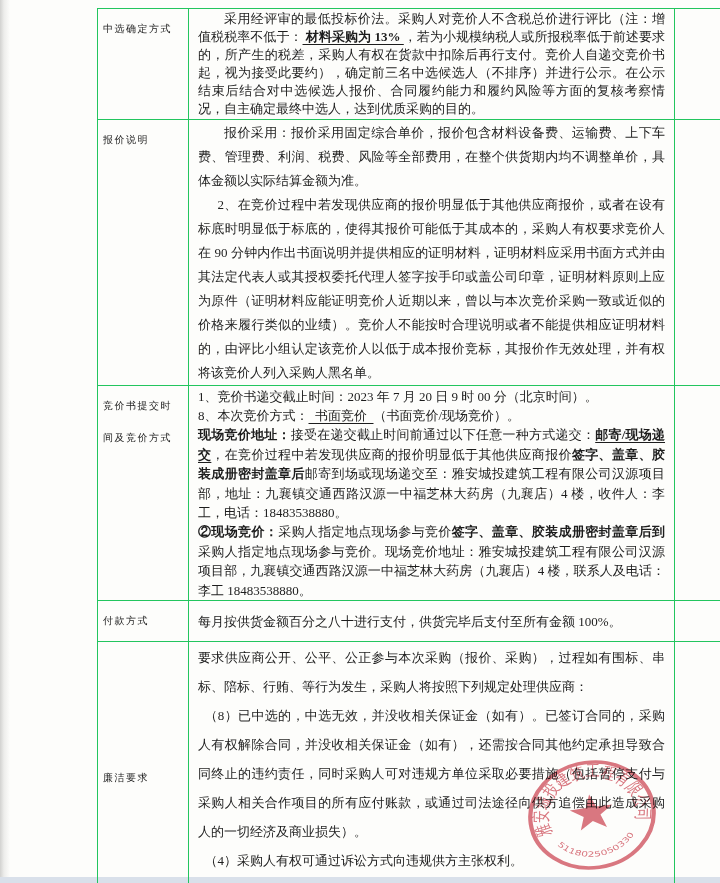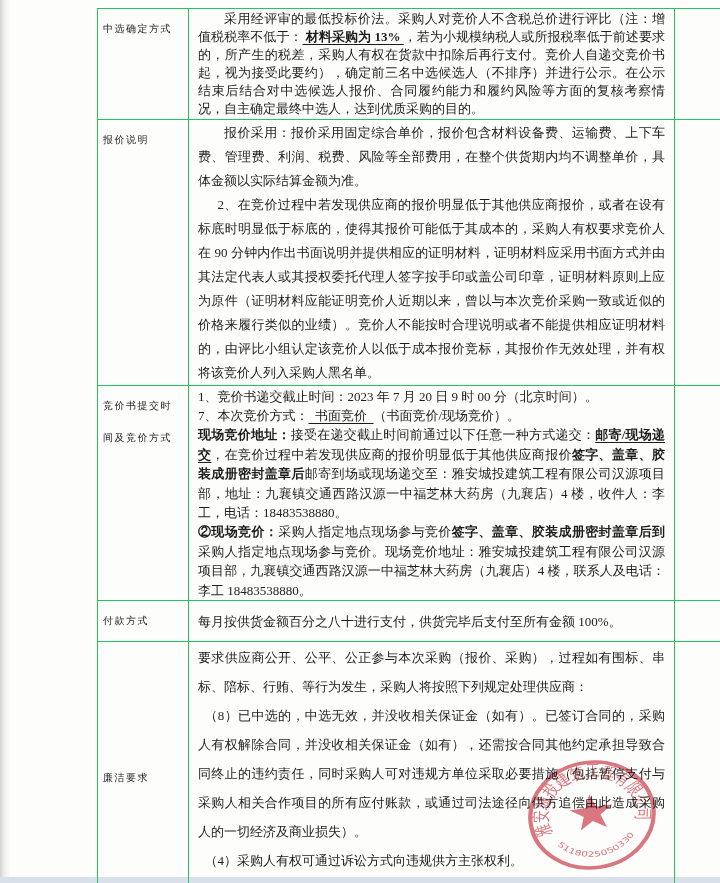--- a/index.html
+++ b/index.html
@@ -72,21 +72,21 @@
           <td class="content-cell">
             <p style="text-indent: 2em;"><span>报价采用：报价采用固定综合单价，报价包含材料设备费、运输费、上下车费、管理费、利润、税费、风险等全部费用，在整个供货期内均不调整单价，具体金额以实际结算金额为准。</span></p>
             <p style="text-indent: 1.5em;"><span>2、在竞价过程中若发现供应商的报价明显低于其他供应商报价，或者在设有标底时明显低于标底的，使得其报价可能低于其成本的，采购人有权要求竞价人在 90 分钟内作出书面说明并提供相应的证明材料，证明材料应采用书面方式并由其法定代表人或其授权委托代理人签字按手印或盖公司印章，证明材料原则上应为原件（证明材料应能证明竞价人近期以来，曾以与本次竞价采购一致或近似的价格来履行类似的业绩）。竞价人不能按时合理说明或者不能提供相应证明材料的，由评比小组认定该竞价人以低于成本报价竞标，其报价作无效处理，并有权将该竞价人列入采购人黑名单。</span></p>
           </td>
           <td class="spare-cell"></td>
         </tr>
         <tr data-row="submission">
           <td class="label-cell">竞价书提交时间及竞价方式</td>
           <td class="content-cell">
             <p><span>1、竞价书递交截止时间：2023 年 7 月 20 日 9 时 00 分（北京时间）。</span></p>
-            <p><span>7、本次竞价方式：</span><span class="uline">&nbsp;&nbsp;书面竞价&nbsp;&nbsp;</span><span>（书面竞价/现场竞价）。</span></p>
+            <p><span>8、本次竞价方式：</span><span class="uline">&nbsp;&nbsp;书面竞价&nbsp;&nbsp;</span><span>（书面竞价/现场竞价）。</span></p>
             <p><span class="bold">现场竞价地址：</span><span>接受在递交截止时间前通过以下任意一种方式递交：</span><span class="bold uline">邮寄/现场递交</span><span>，在竞价过程中若发现供应商的报价明显低于其他供应商报价</span><span class="bold">签字、盖章、胶装成册密封盖章后</span><span>邮寄到场或现场递交至：雅安城投建筑工程有限公司汉源项目部，地址：九襄镇交通西路汉源一中福芝林大药房（九襄店）4 楼，收件人：李工，电话：18483538880。</span></p>
             <p><span class="bold">②现场竞价：</span><span>采购人指定地点现场参与竞价</span><span class="bold">签字、盖章、胶装成册密封盖章后到</span><span>采购人指定地点现场参与竞价。现场竞价地址：雅安城投建筑工程有限公司汉源项目部，九襄镇交通西路汉源一中福芝林大药房（九襄店）4 楼，联系人及电话：李工 18483538880。</span></p>
           </td>
           <td class="spare-cell"></td>
         </tr>
         <tr data-row="payment">
           <td class="label-cell">付款方式</td>
           <td class="content-cell">
             <p><span>每月按供货金额百分之八十进行支付，供货完毕后支付至所有金额 100%。</span></p>
           </td>

